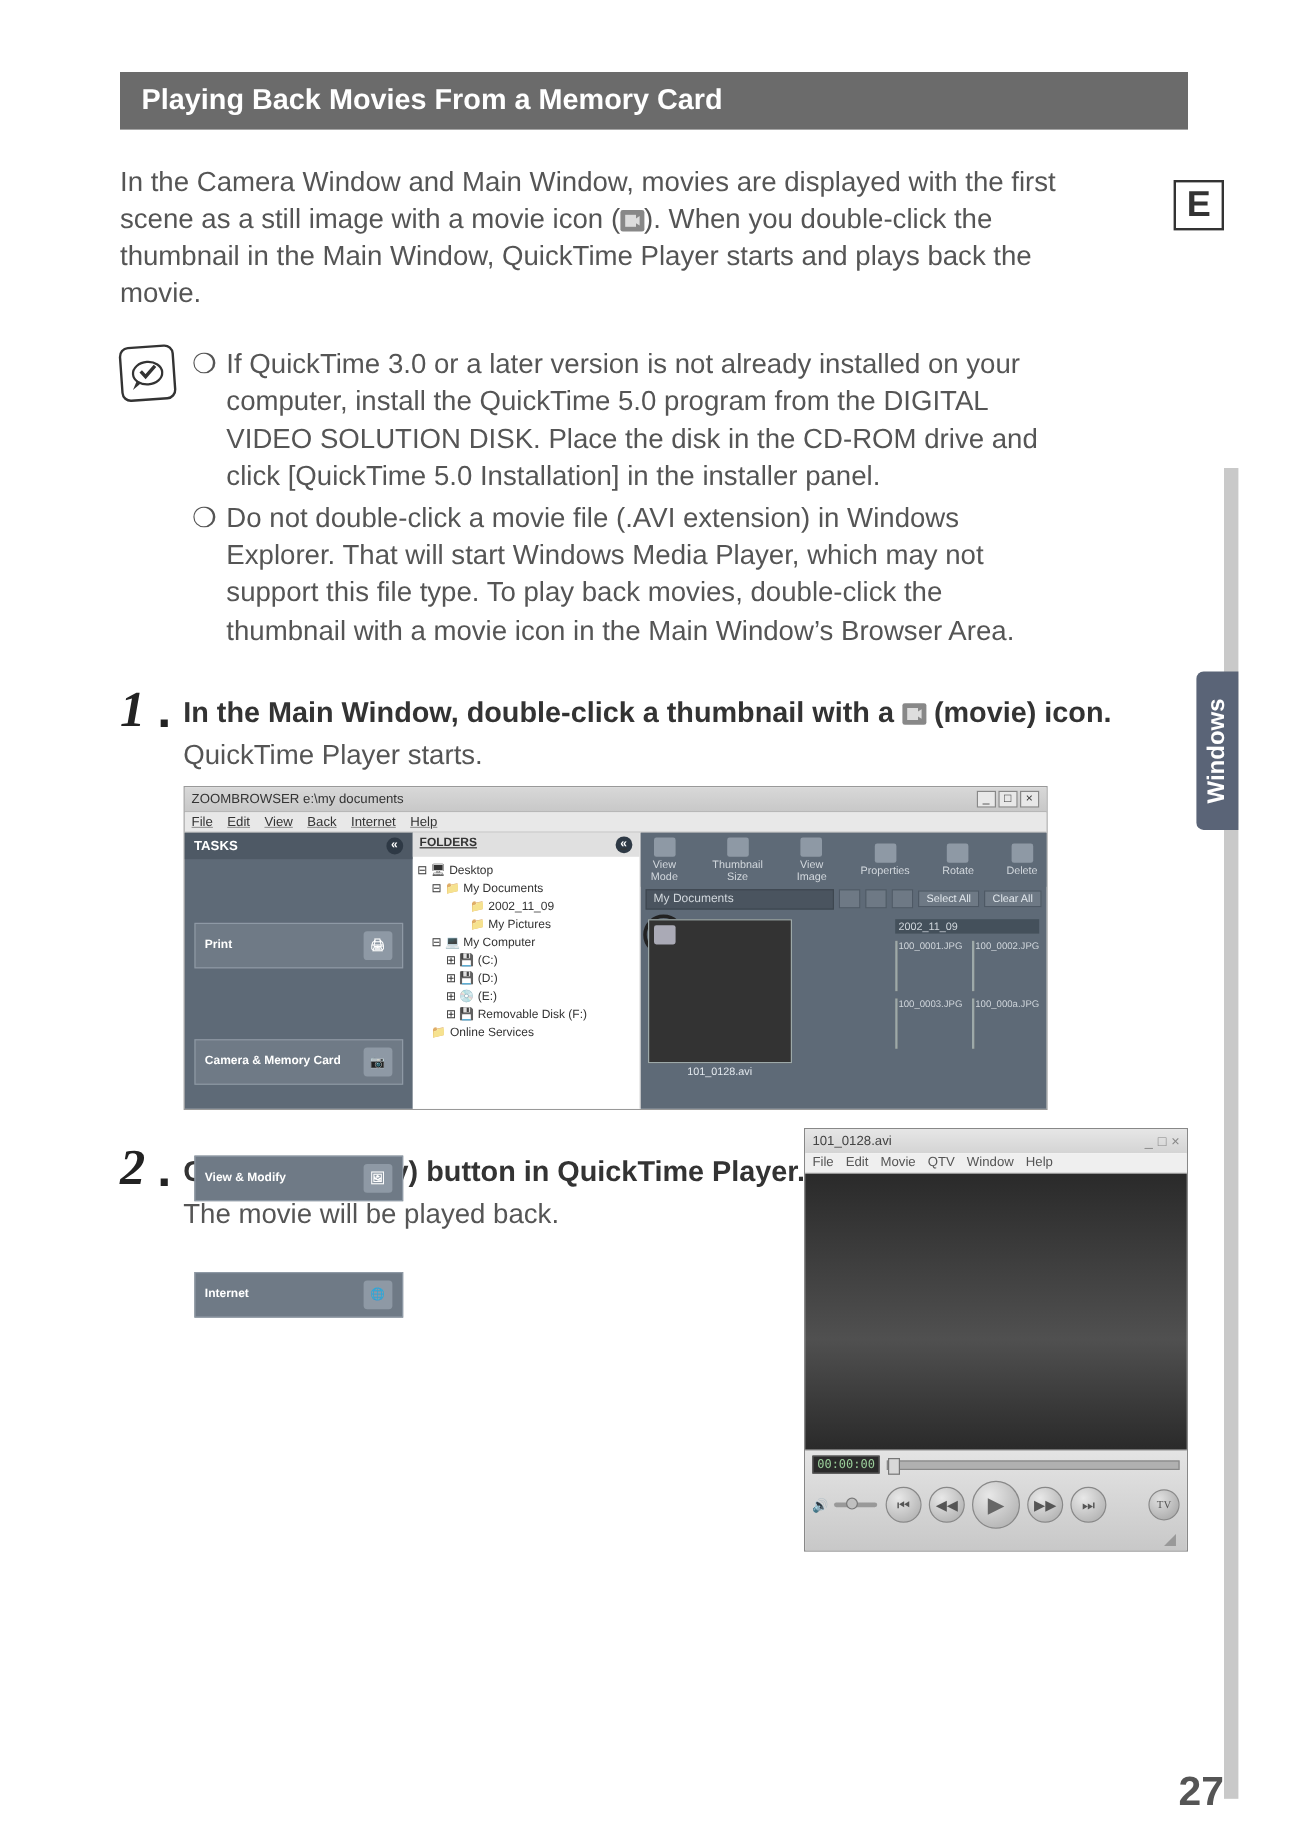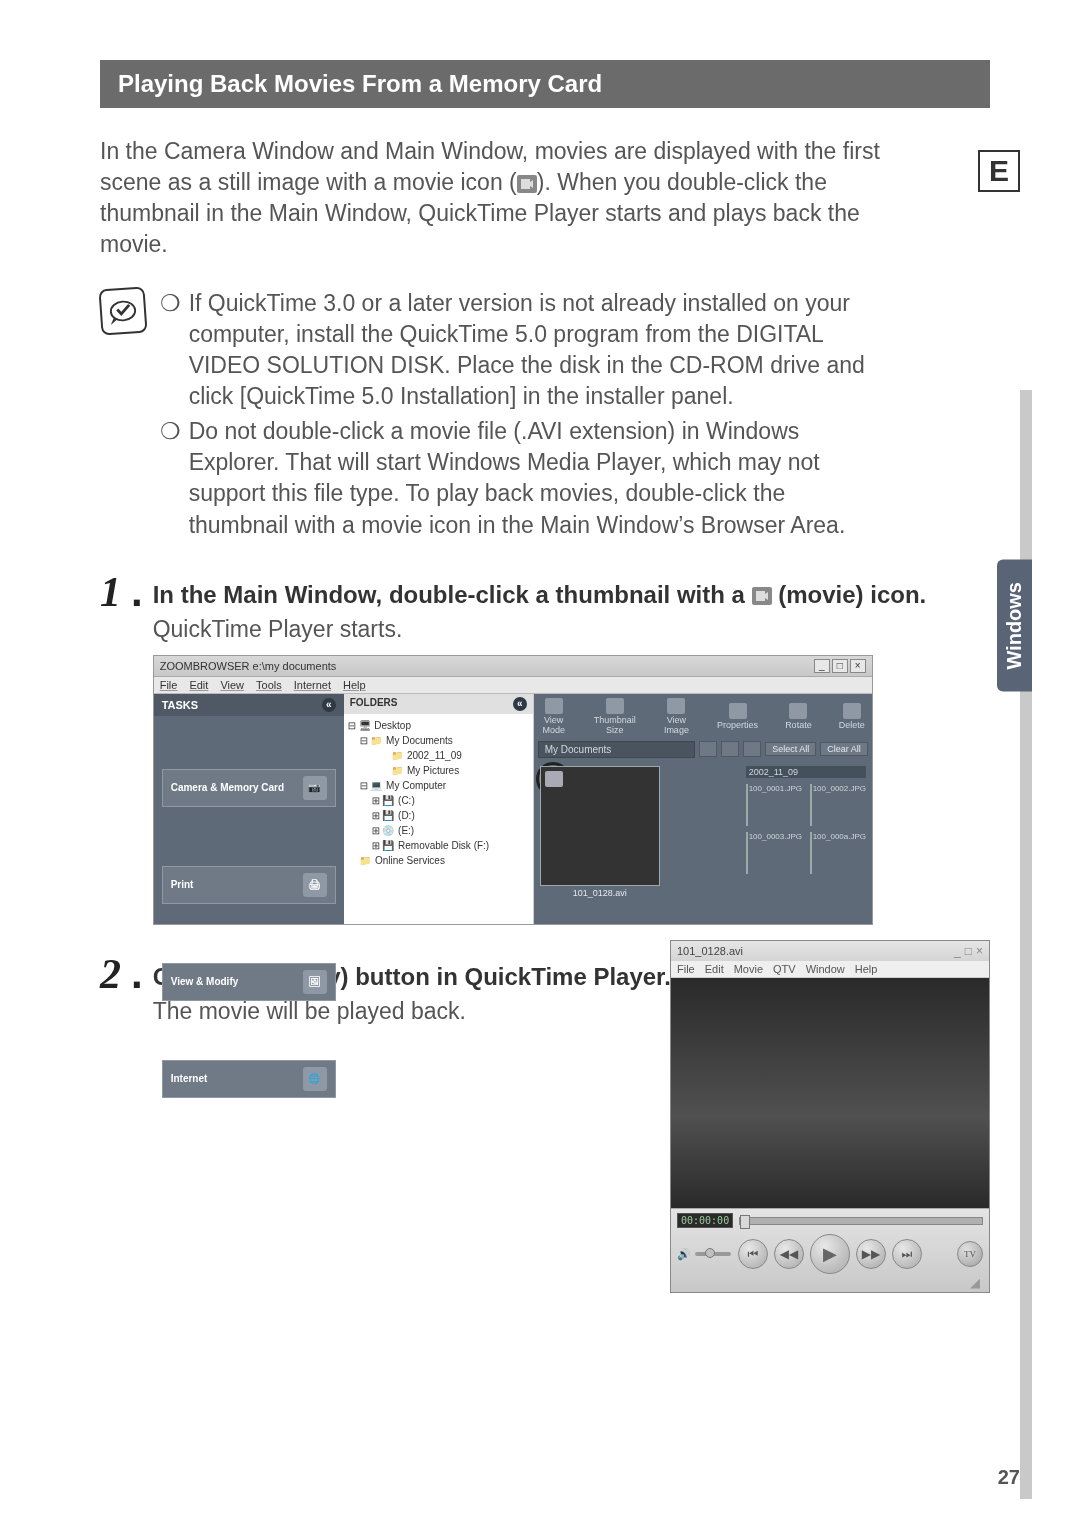--- a/index.html
+++ b/index.html
@@ -174,21 +174,21 @@
     width: 190px;
     background: #fff;
     border-right: 1px solid #ccc;
     padding: 0;
     font-size: 10px;
   }
   .zb-folders-header {
     background: #e0e0e0;
     padding: 3px 6px;
     font-weight: bold;
-    display: flex; justify-content: space-between;
+    display: flex; justify-content: space-between; text-decoration: underline;
   }
   .zb-tree { padding: 4px; line-height: 1.5; }
   .zb-tree .lvl1 { padding-left: 12px; }
   .zb-tree .lvl2 { padding-left: 24px; }
   .zb-tree .lvl3 { padding-left: 44px; }
   .zb-browser {
     flex: 1;
     background: #5a6b7d;
     display: flex; flex-direction: column;
   }
@@ -350,22 +350,22 @@
     font-weight: bold;
     font-size: 20px;
     padding: 22px 6px;
     writing-mode: vertical-rl;
     transform: rotate(180deg);
     border-radius: 0 6px 6px 0;
   }
   .page-num {
     position: absolute;
     right: 60px;
-    bottom: 40px;
-    font-size: 20px;
+    bottom: 16px;
+    font-size: 34px;
     font-weight: bold;
     color: #555;
   }
   .grey-strip {
     position: absolute;
     right: 48px;
     top: 390px;
     bottom: 30px;
     width: 12px;
     background: #c9c9c9;
@@ -430,37 +430,37 @@
           <span class="zb-winbtns">
             <span>_</span>
             <span>□</span>
             <span>×</span>
           </span>
         </div>
         <div class="zb-menubar">
           <span>File</span>
           <span>Edit</span>
           <span>View</span>
-          <span>Tools</span>
+          <span>Back</span>
           <span>Internet</span>
           <span>Help</span>
         </div>
         <div class="zb-body">
           <div class="zb-tasks">
             <div class="zb-tasks-header">
               <span>TASKS</span>
               <span class="collapse-btn">«</span>
             </div>
             <div class="zb-task-btn">
+                <span>Print</span>
+                <span class="ticon">🖨</span>
+              </div>
+            <div class="zb-task-btn">
                 <span>Camera &amp; Memory Card</span>
                 <span class="ticon">📷</span>
-              </div>
-            <div class="zb-task-btn">
-                <span>Print</span>
-                <span class="ticon">🖨</span>
               </div>
             <div class="zb-task-btn">
                 <span>View &amp; Modify</span>
                 <span class="ticon">🖼</span>
               </div>
             <div class="zb-task-btn">
                 <span>Internet</span>
                 <span class="ticon">🌐</span>
               </div>
           </div>

